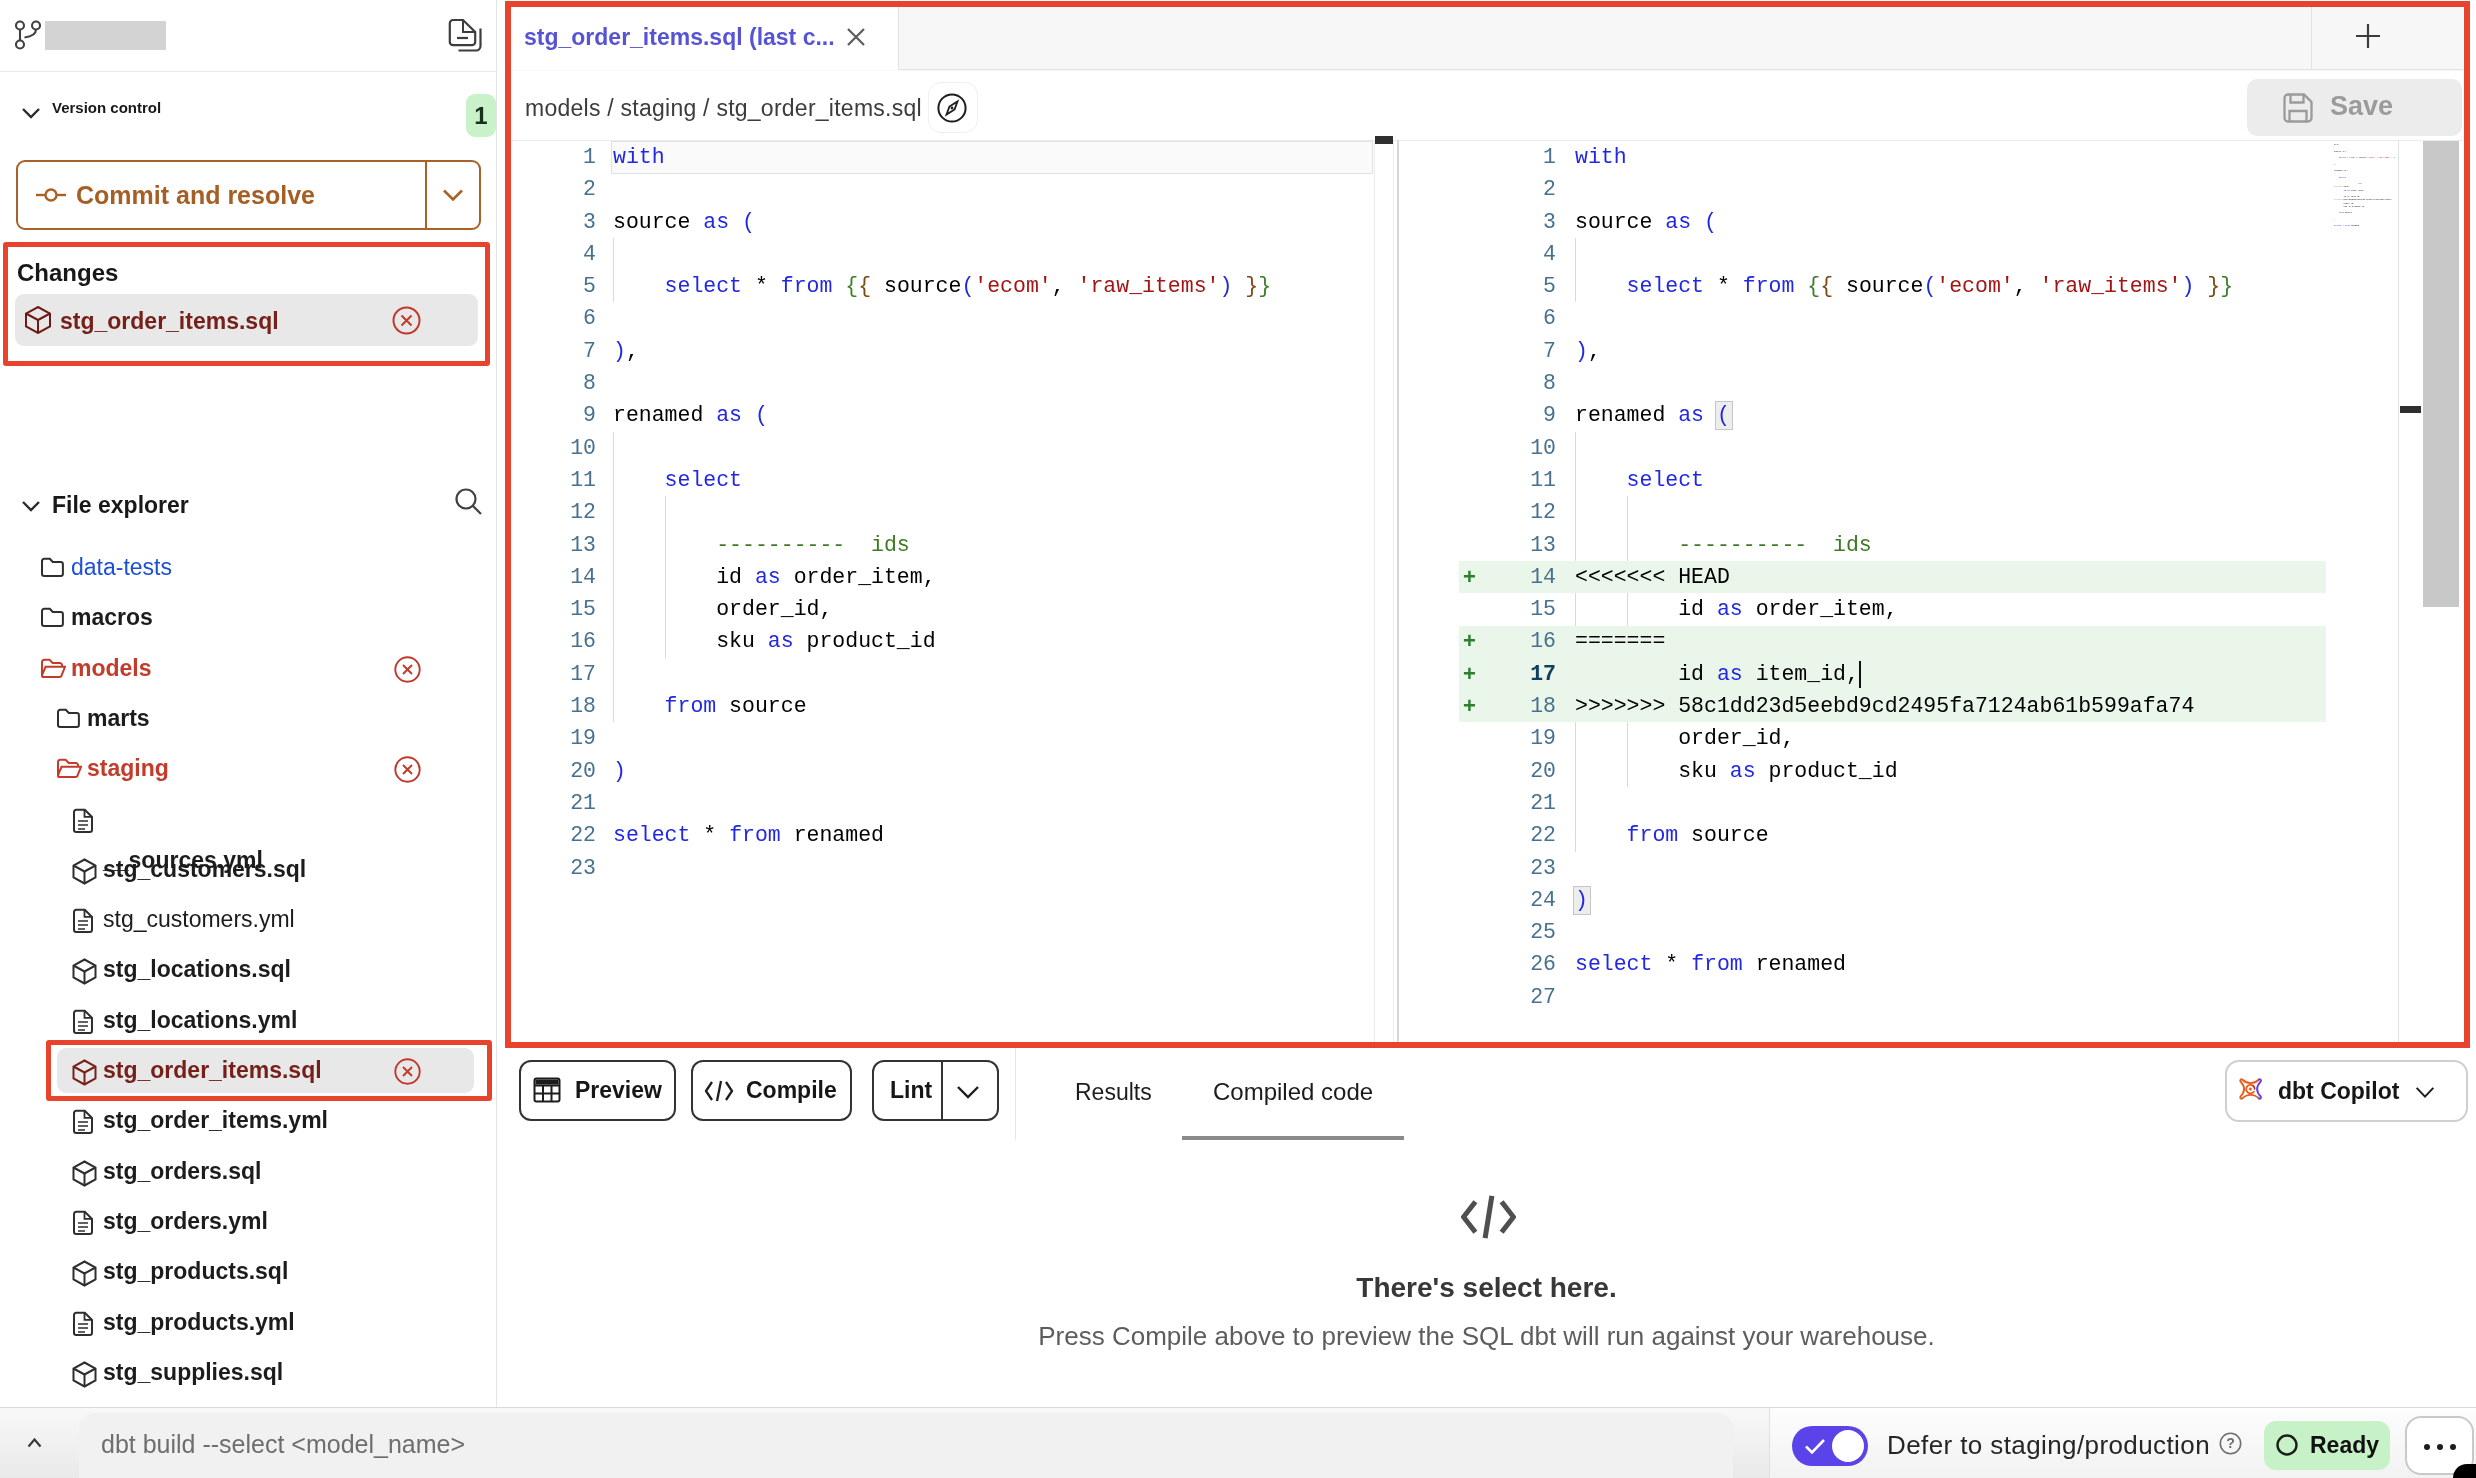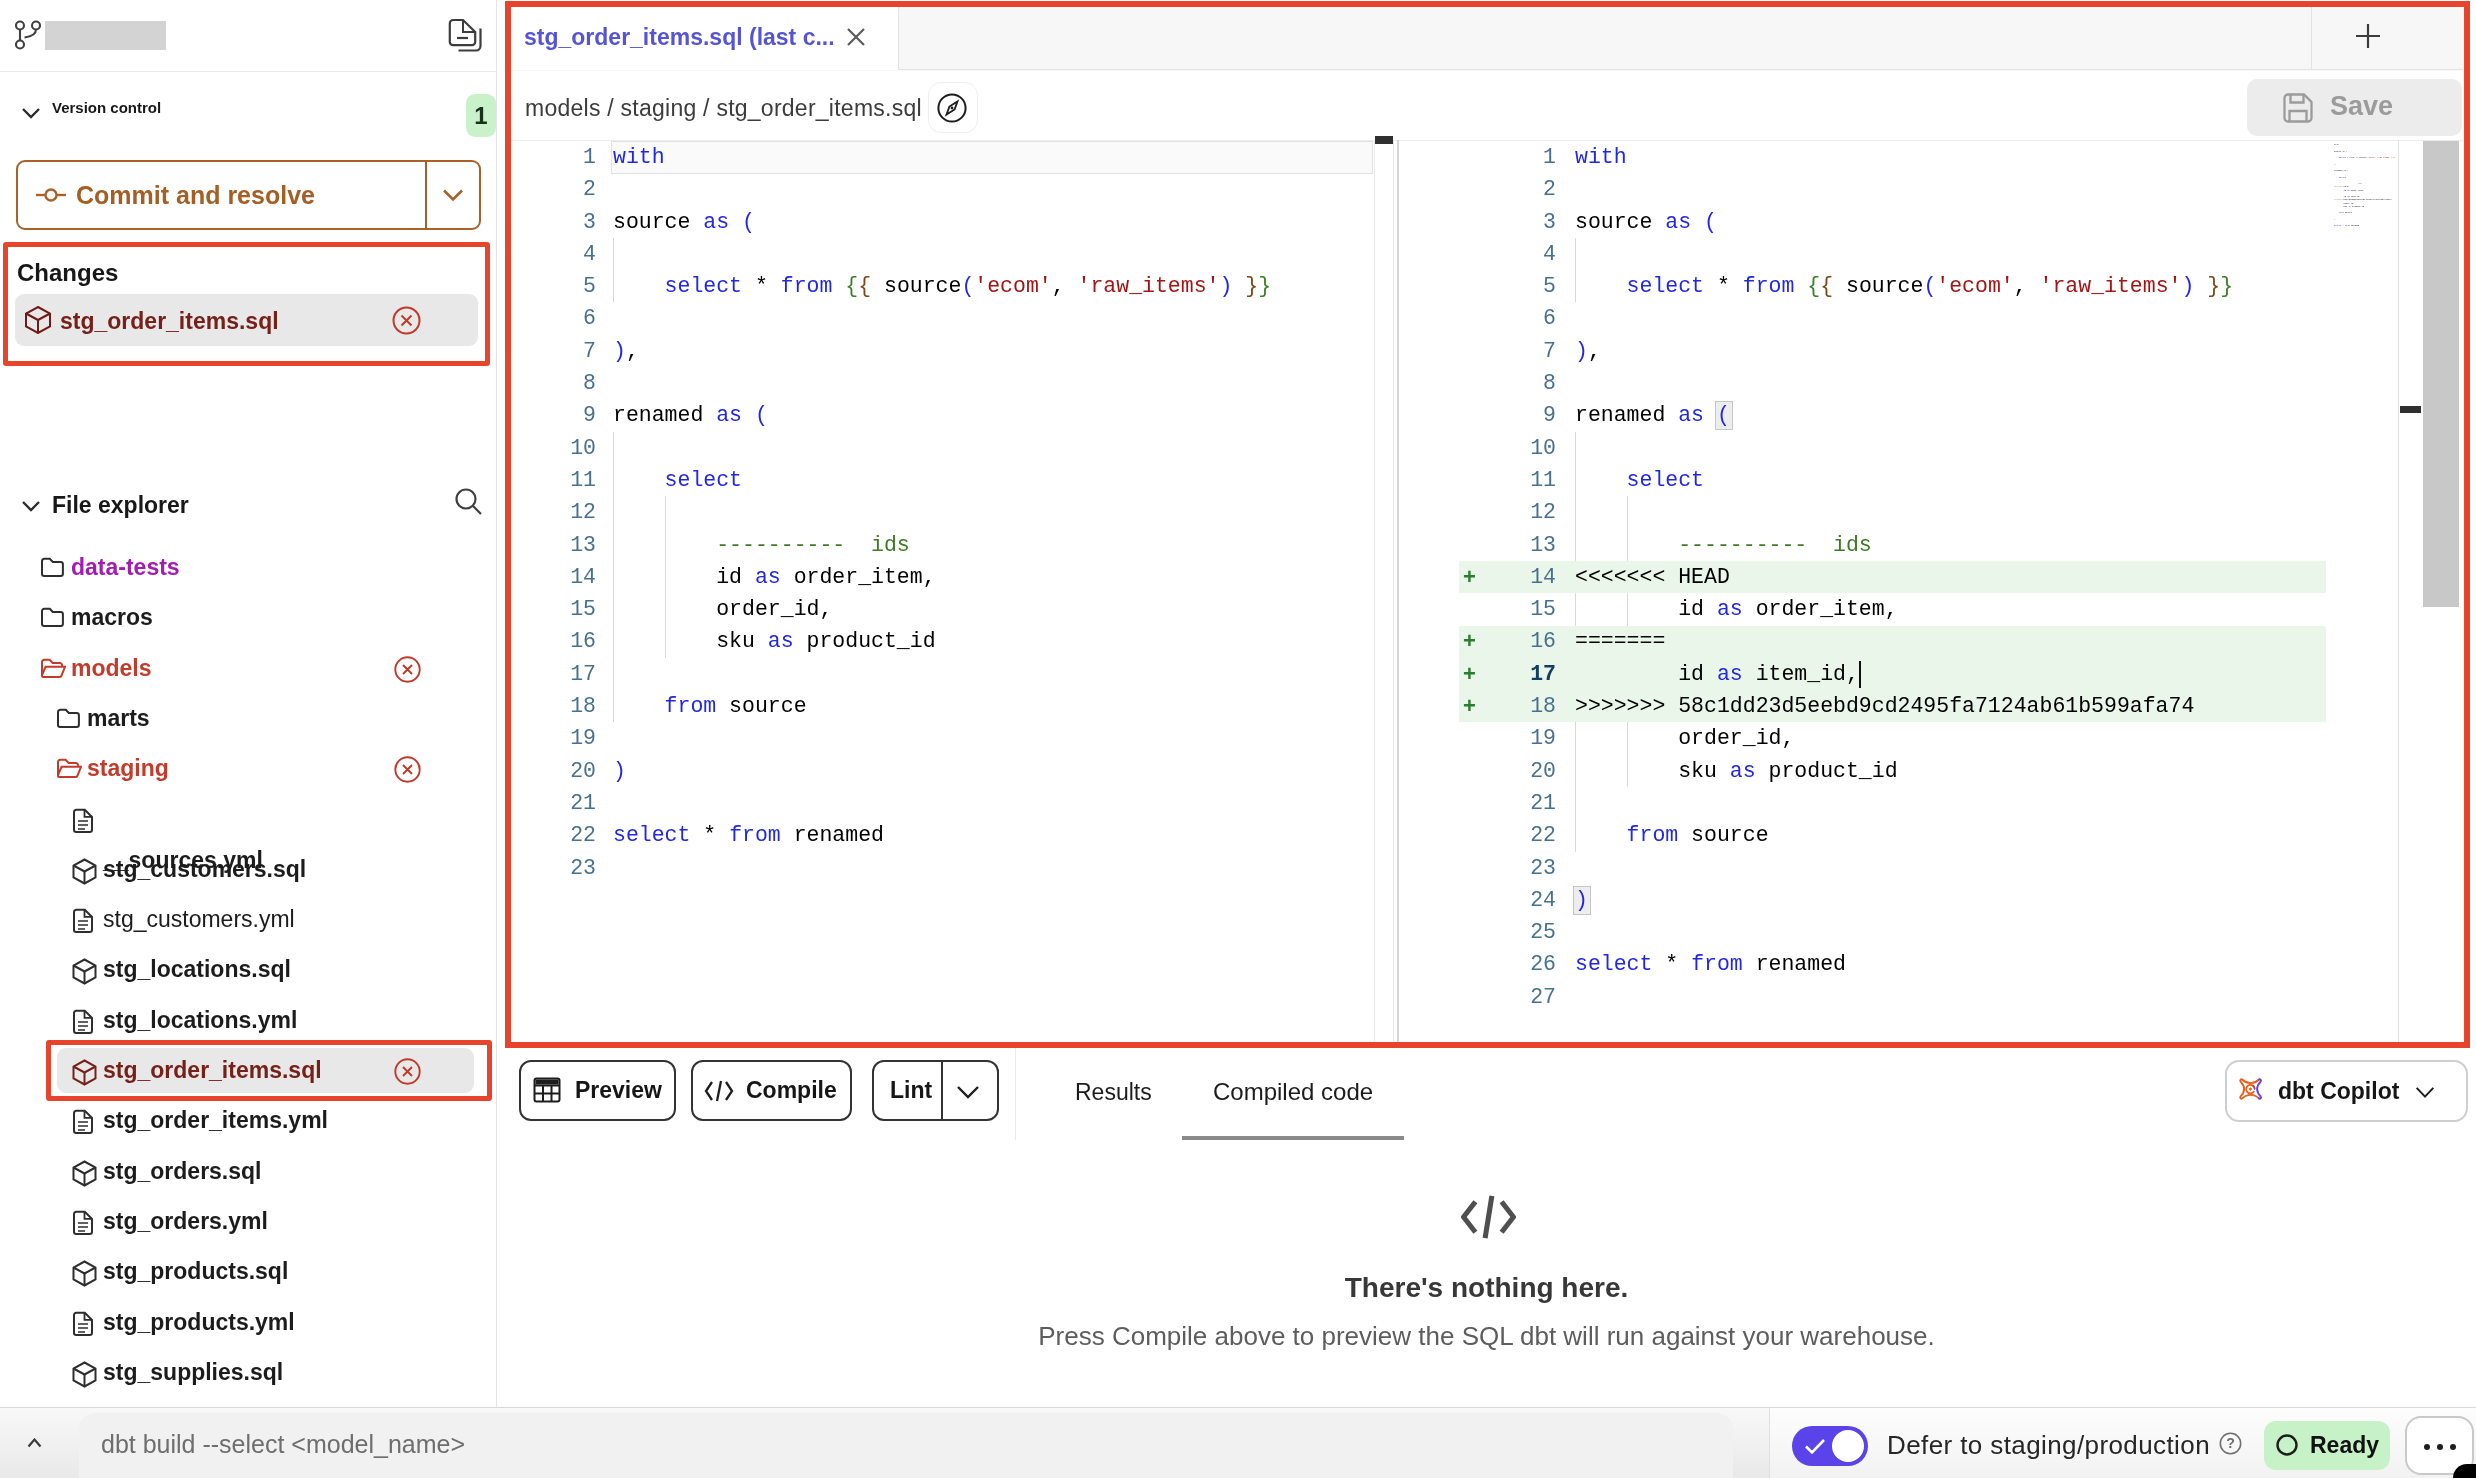--- a/index.html
+++ b/index.html
@@ -86,21 +86,21 @@
     <circle cx="13" cy="13" r="9.5"></circle>
     <path d="M20 20 L28 28"></path>
   </g>
 </svg>
 
 <div class="abs" style="left:46px;top:1040px;width:446px;height:61px;border:5px solid #e8432c;border-radius:3px;z-index:5;"></div>
 <div class="abs" style="left:57px;top:1048px;width:417px;height:45px;background:#e9e8e8;border-radius:9px;"></div>
 <svg class="abs" style="left:40px;top:556.0px;" width="25" height="22" viewBox="0 0 25 22">
     <path d="M2 5 a2.2 2.2 0 0 1 2.2-2.2 h5.6 l3 3.2 h7.9 a2.2 2.2 0 0 1 2.2 2.2 v9.6 a2.2 2.2 0 0 1 -2.2 2.2 H4.2 a2.2 2.2 0 0 1 -2.2-2.2 Z" fill="none" stroke="#2e2e2e" stroke-width="2"></path>
   </svg>
-<div class="abs" style="left:71px;top:554.0px;font-size:23px;color:#a21caf;font-weight:bold;z-index:6;">data-tests</div>
+<div class="abs" style="left:71px;top:554.0px;font-size:23px;color:#1d4ed8;font-weight:normal;z-index:6;">data-tests</div>
 <svg class="abs" style="left:40px;top:606.3px;" width="25" height="22" viewBox="0 0 25 22">
     <path d="M2 5 a2.2 2.2 0 0 1 2.2-2.2 h5.6 l3 3.2 h7.9 a2.2 2.2 0 0 1 2.2 2.2 v9.6 a2.2 2.2 0 0 1 -2.2 2.2 H4.2 a2.2 2.2 0 0 1 -2.2-2.2 Z" fill="none" stroke="#2e2e2e" stroke-width="2"></path>
   </svg>
 <div class="abs" style="left:71px;top:604.3px;font-size:23px;color:#1c1c1c;font-weight:bold;z-index:6;">macros</div>
 <svg class="abs" style="left:40px;top:656.6px;" width="26" height="22" viewBox="0 0 26 22">
     <g fill="none" stroke="#c23b2b" stroke-width="2">
       <path d="M2 18 L2 5 a2.2 2.2 0 0 1 2.2-2.2 h5.4 l3 3.2 h7.2 a2.2 2.2 0 0 1 2.2 2.2 v1.6"></path>
       <path d="M2 18 L5.6 9.8 H25 L21.4 18.9 a1.6 1.6 0 0 1 -1.5 1.1 H3.6 a1.6 1.6 0 0 1 -1.6-1.6 Z"></path>
     </g>
   </svg>
@@ -486,21 +486,21 @@
     <path d="M2 2 L12 12.5 L22 2" fill="none" stroke="#1d1d1d" stroke-width="2.4"></path>
   </svg>
 
 <svg class="abs" style="left:1461px;top:1189px;" width="55" height="56" viewBox="0 0 65 58">
     <g fill="none" stroke="#4f4f4f" stroke-width="6">
       <path d="M17 11 L3 29 L17 47"></path>
       <path d="M48 11 L62 29 L48 47"></path>
       <path d="M36.5 4 L28.5 54"></path>
     </g>
   </svg>
-<div class="abs" style="left:497px;top:1272px;width:1979px;text-align:center;font-size:28px;font-weight:bold;color:#383838;">There's nothing here.</div>
+<div class="abs" style="left:497px;top:1272px;width:1979px;text-align:center;font-size:28px;font-weight:bold;color:#383838;">There's select here.</div>
 <div class="abs" style="left:497px;top:1321px;width:1979px;text-align:center;font-size:26px;color:#5d5d5d;">Press Compile above to preview the SQL dbt will run against your warehouse.</div>
 
 <div class="abs" style="left:0;top:1407px;width:2476px;height:71px;background:linear-gradient(#f8f8f8,#e9e9e9);border-top:1px solid #d9d9d9;"></div>
 <div class="abs" style="left:79px;top:1413px;width:1654px;height:65px;background:#f1f1f1;border-radius:16px 16px 0 0;"></div>
 <svg class="abs" style="left:27px;top:1438px;" width="15" height="10" viewBox="0 0 15 10">
     <path d="M1.5 8.5 L7.5 1.5 L13.5 8.5" fill="none" stroke="#3a3a3a" stroke-width="2.2"></path>
   </svg>
 <div class="abs" style="left:101px;top:1430px;font-size:25px;color:#6e6e6e;">dbt build --select &lt;model_name&gt;</div>
 <div class="abs" style="left:1769px;top:1407px;width:1px;height:71px;background:#e0e0e0;"></div>
 <div class="abs" style="left:1770px;top:1408px;width:706px;height:70px;background:linear-gradient(#fdfdfd,#f2f2f2);"></div>

